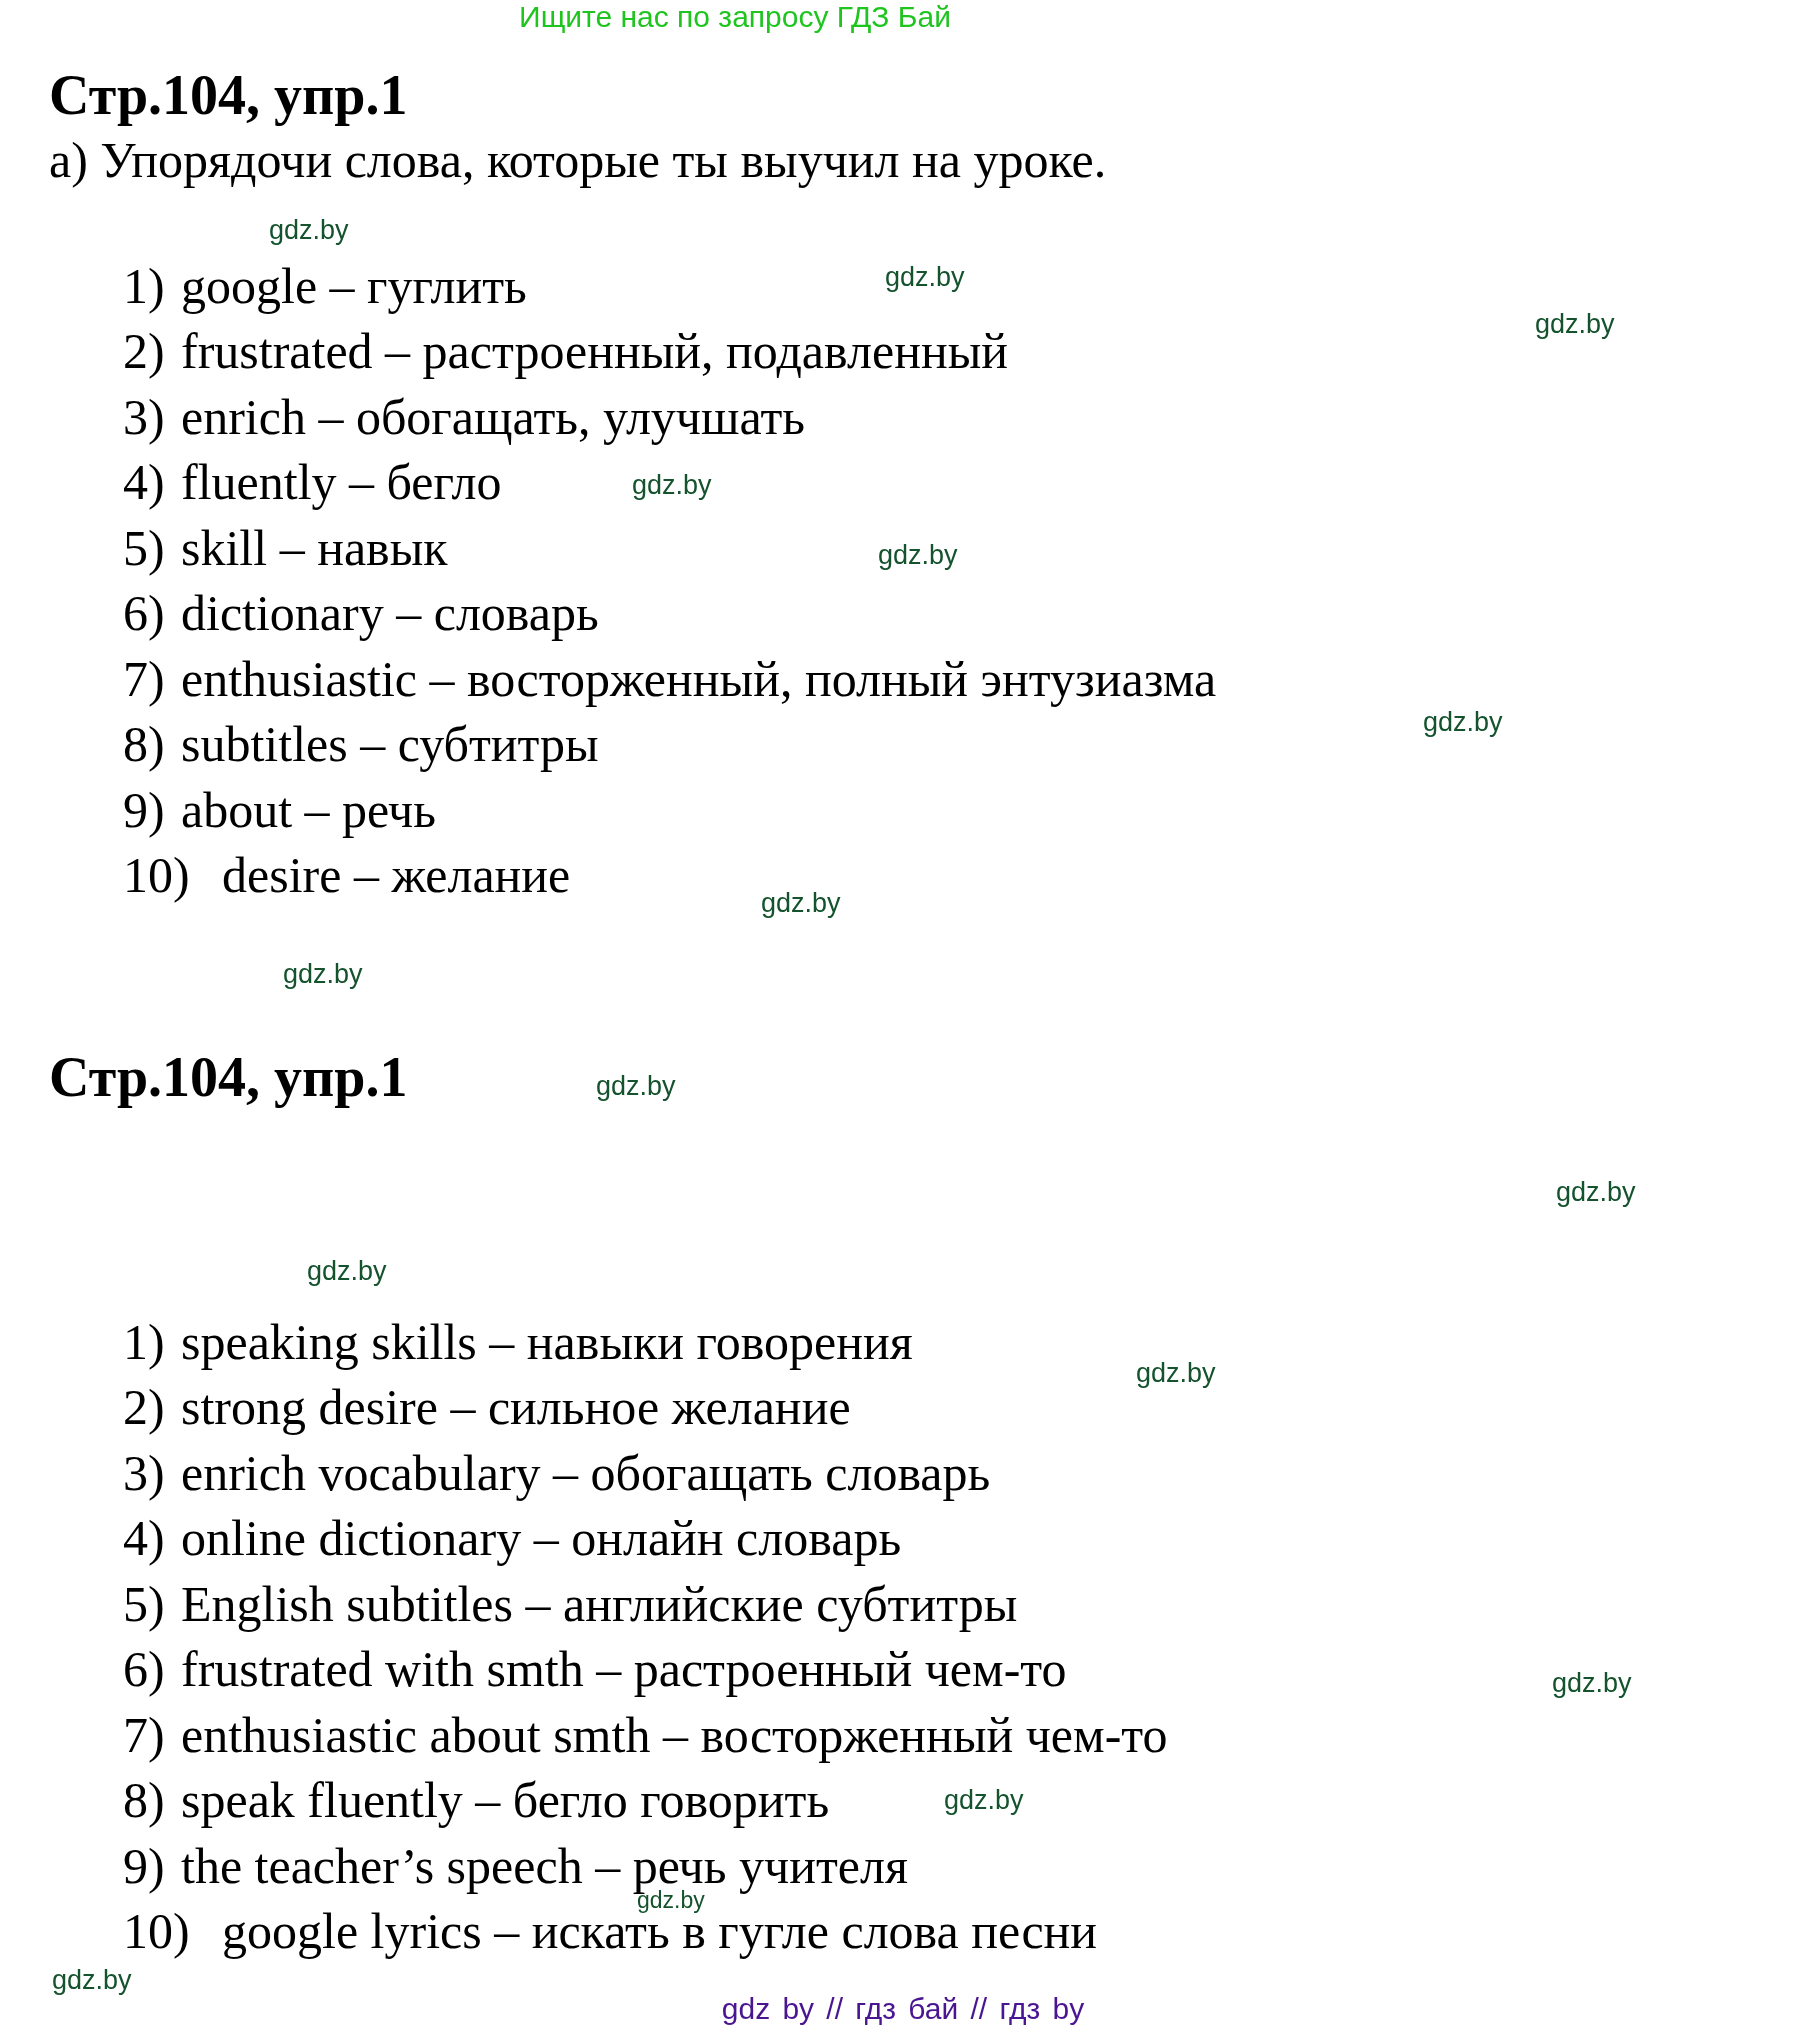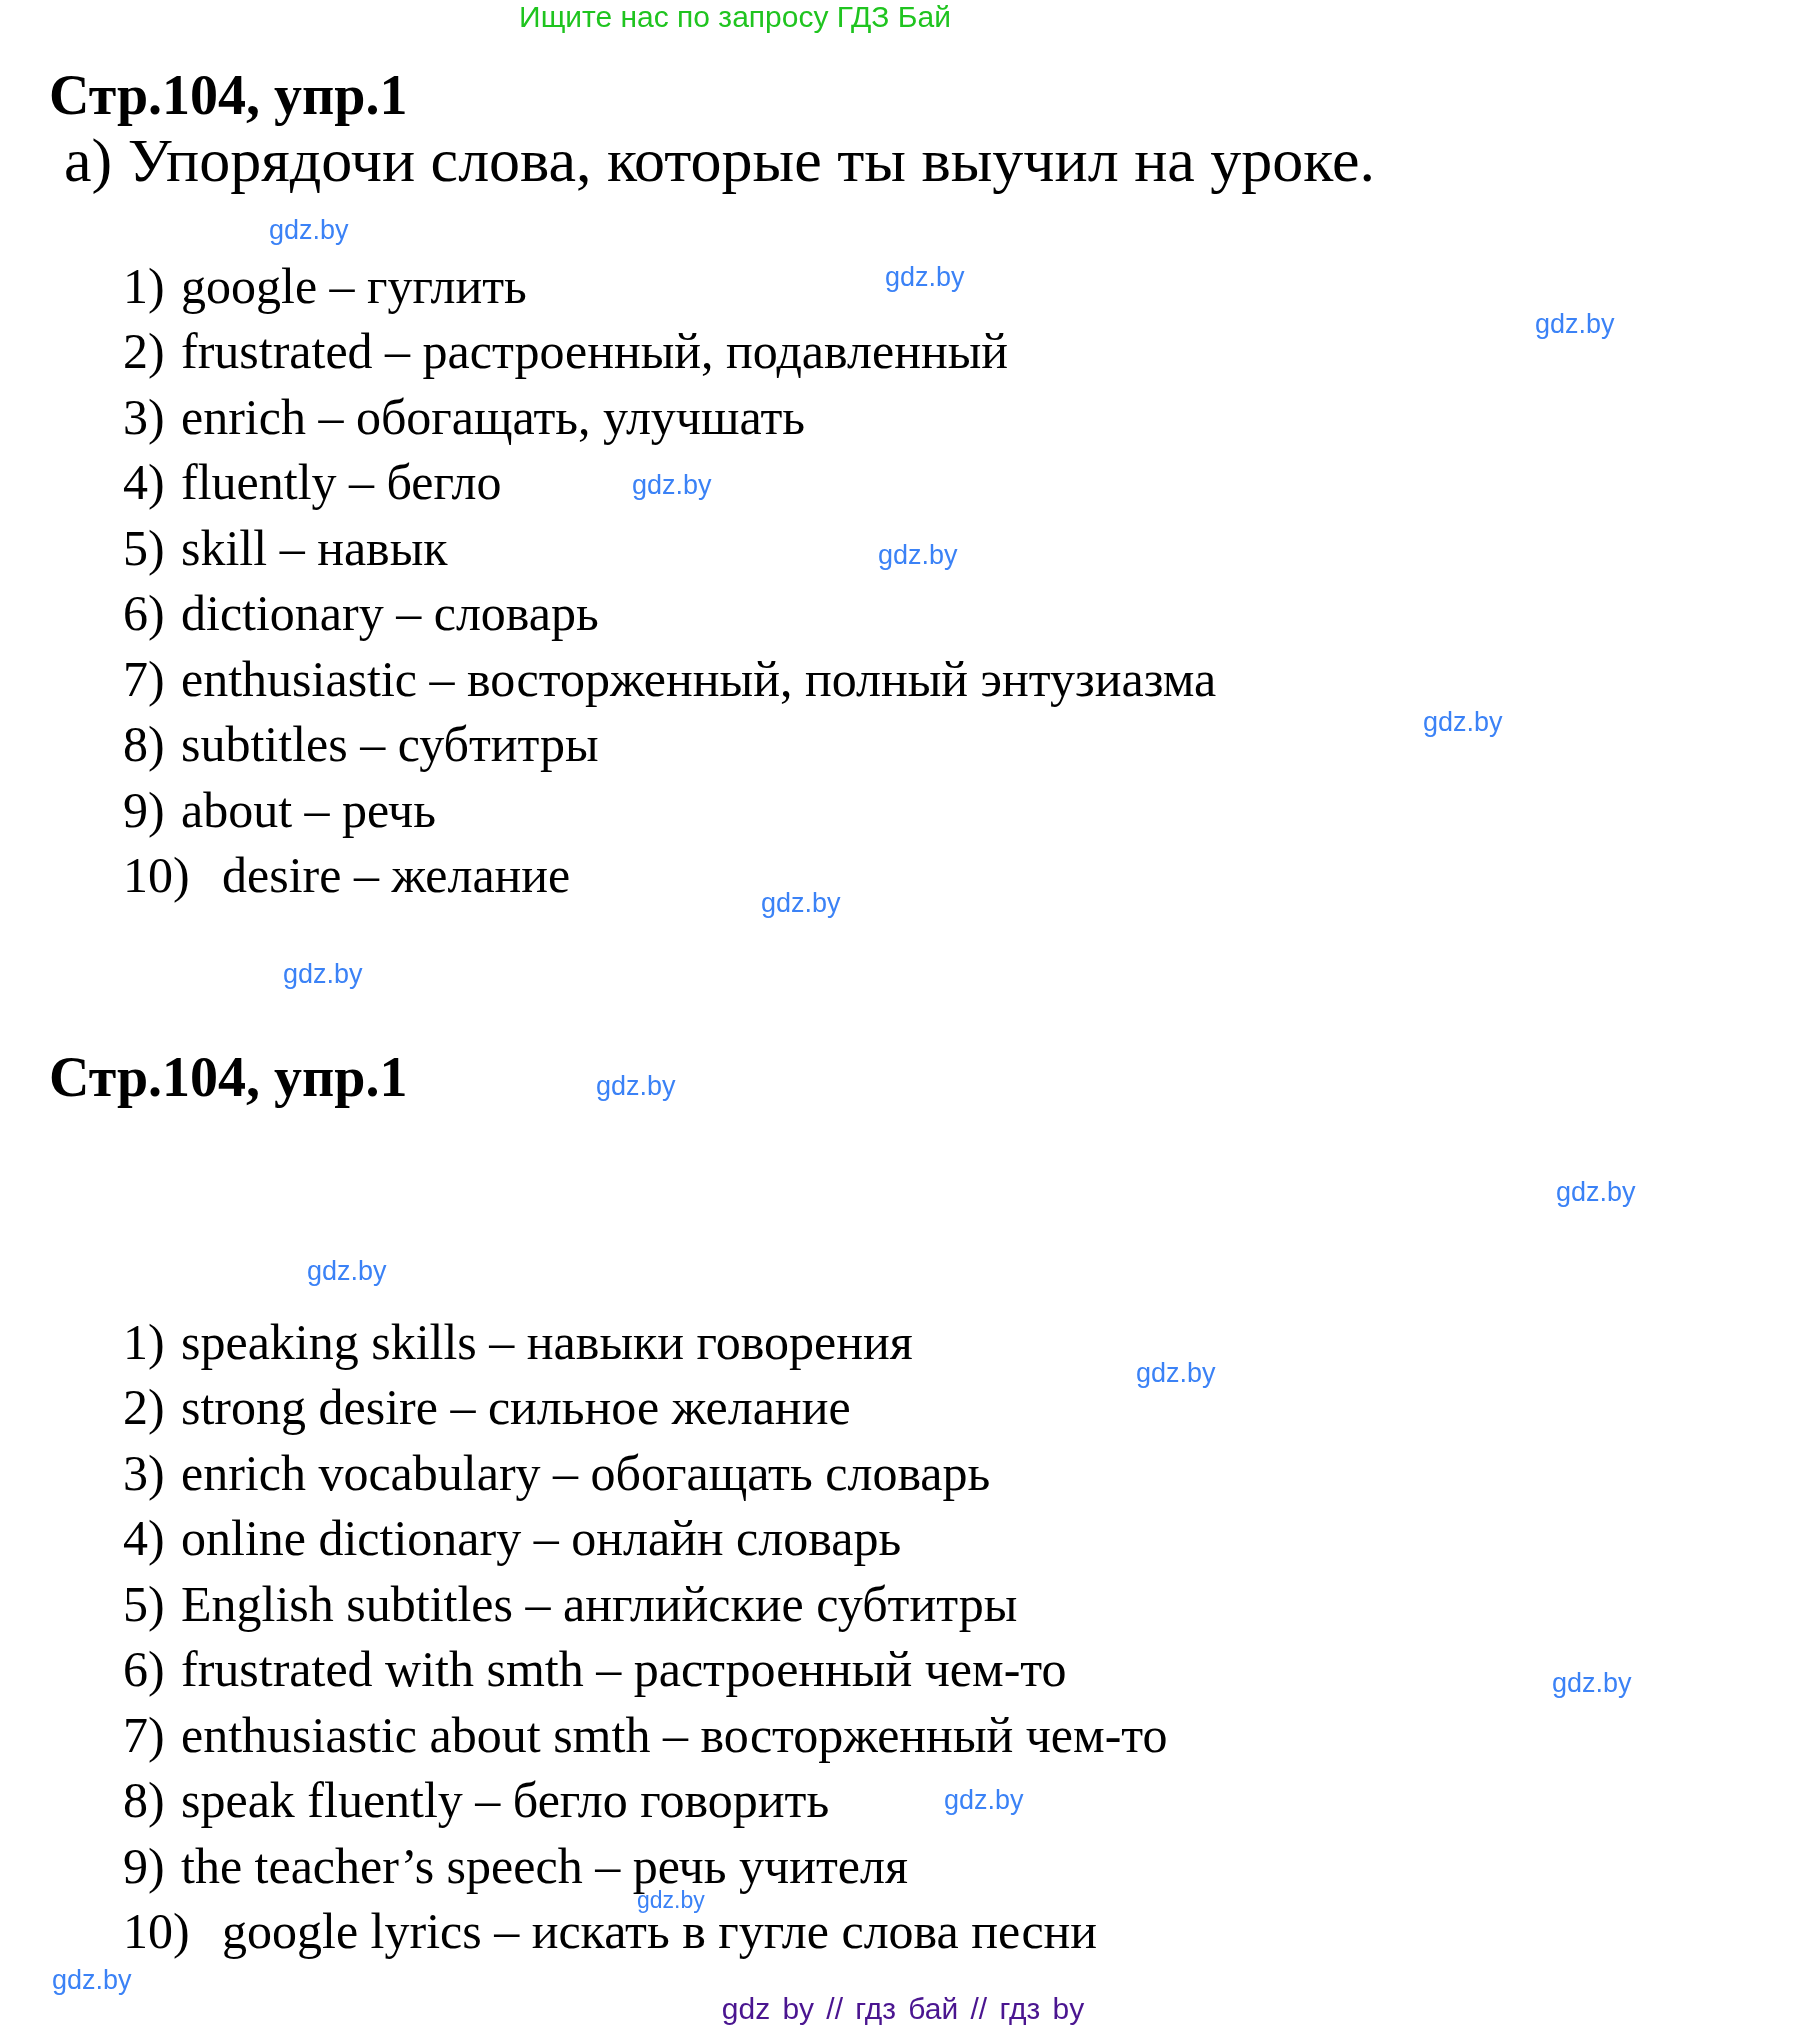--- a/index.html
+++ b/index.html
@@ -1,30 +1,30 @@
 <!DOCTYPE html>
 <html><head>
 <meta charset="utf-8">
 <style>
   html, body { margin:0; padding:0; background:#ffffff; }
   body { width:1806px; height:2034px; position:relative; overflow:hidden; }
   .abs { position:absolute; white-space:nowrap; }
   .banner { font-family:"Liberation Sans", sans-serif; font-size:30px; color:#1fc41f; left:0; width:1470px; text-align:center; top:0; line-height:33px; }
   .heading { font-family:"Liberation Serif", serif; font-weight:bold; font-size:56px; color:#000; left:49px; line-height:62px; }
-  .task { font-family:"Liberation Serif", serif; font-size:62px; color:#000; left:49px; line-height:64px;margin-left:15px; }
+  .task { font-family:"Liberation Serif", serif; font-size:50px; color:#000; left:49px; line-height:64px; }
   .task-b { width:1727px; white-space:normal; text-align:justify; text-align-last:left; }
   .task-b .line1 { display:block; text-align:justify; text-align-last:justify; }
   .task-b .line2 { display:block; }
   .list { font-family:"Liberation Serif", serif; font-size:50px; color:#000; left:0; width:1806px; }
   .item { position:absolute; white-space:nowrap; height:65px; line-height:65px; }
   .item .num { position:absolute; left:123px; }
   .item .txt { position:absolute; left:181px; }
   .item.ten .num { left:123px; }
   .item.ten .txt { left:222px; }
-  .wm { font-family:"Liberation Sans", sans-serif; font-size:27px; color:#3b82f6; line-height:31px; }
+  .wm { font-family:"Liberation Sans", sans-serif; font-size:27px; color:#14532d; line-height:31px; }
   .footer { font-family:"Liberation Sans", sans-serif; font-size:30px; color:#4a1590; left:0; width:1806px; text-align:center; top:1989px; line-height:39px; word-spacing:3.9px; }
 </style>
 </head>
 <body>
 
 <div class="abs banner">Ищите нас по запросу ГДЗ Бай</div>
 
 <div class="abs heading" style="top:64px;">Стр.104, упр.1</div>
 <div class="abs task" style="top:128px;">а) Упорядочи слова, которые ты выучил на уроке.</div>
 

